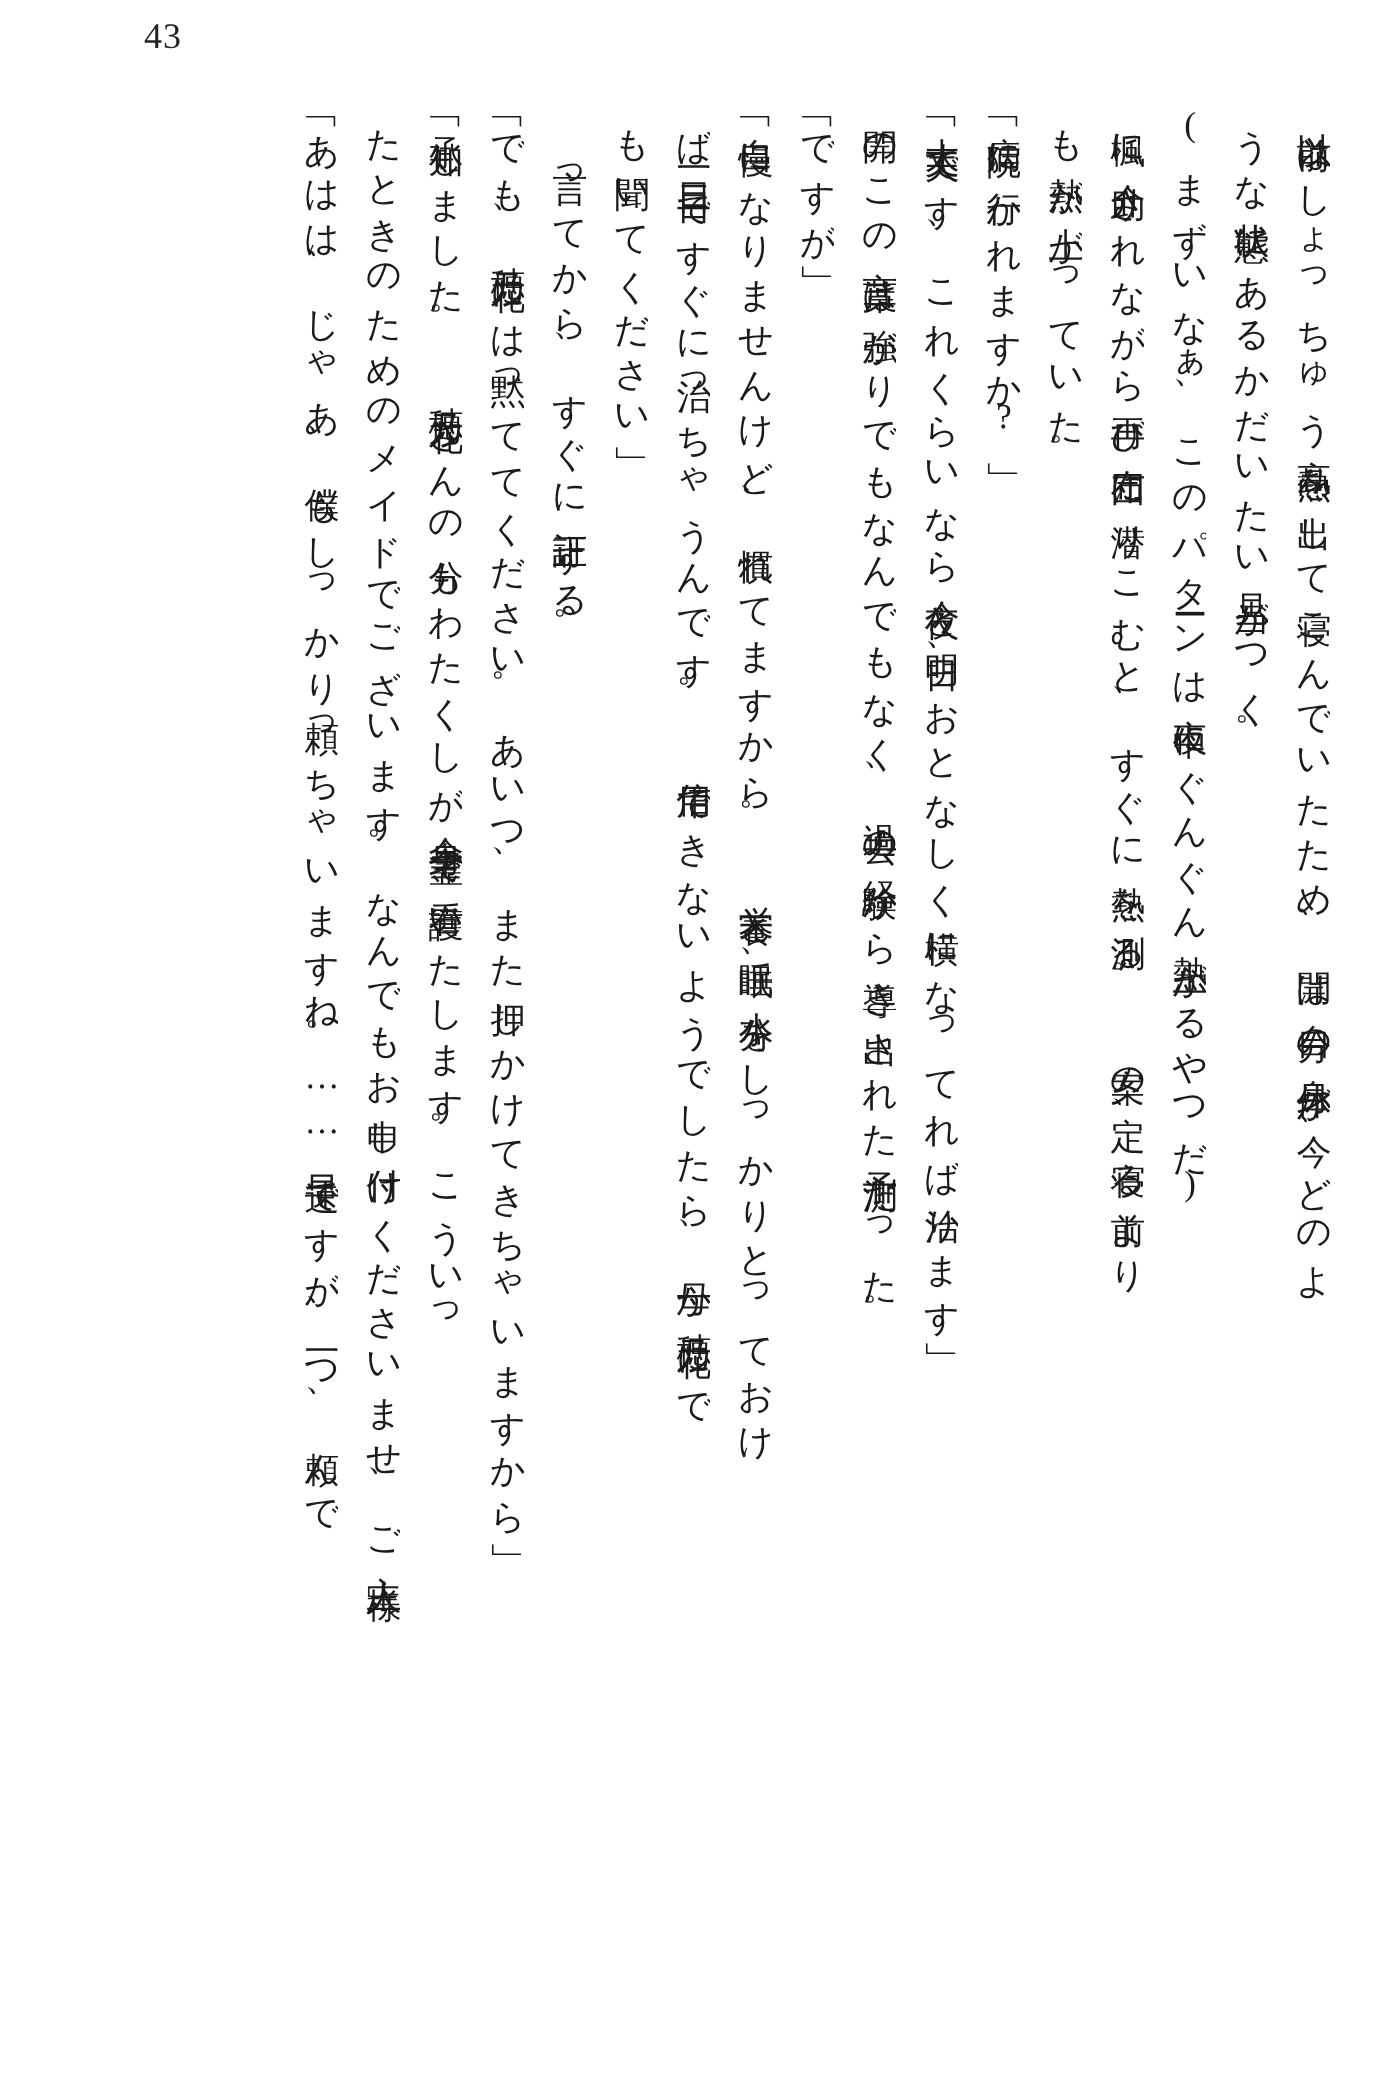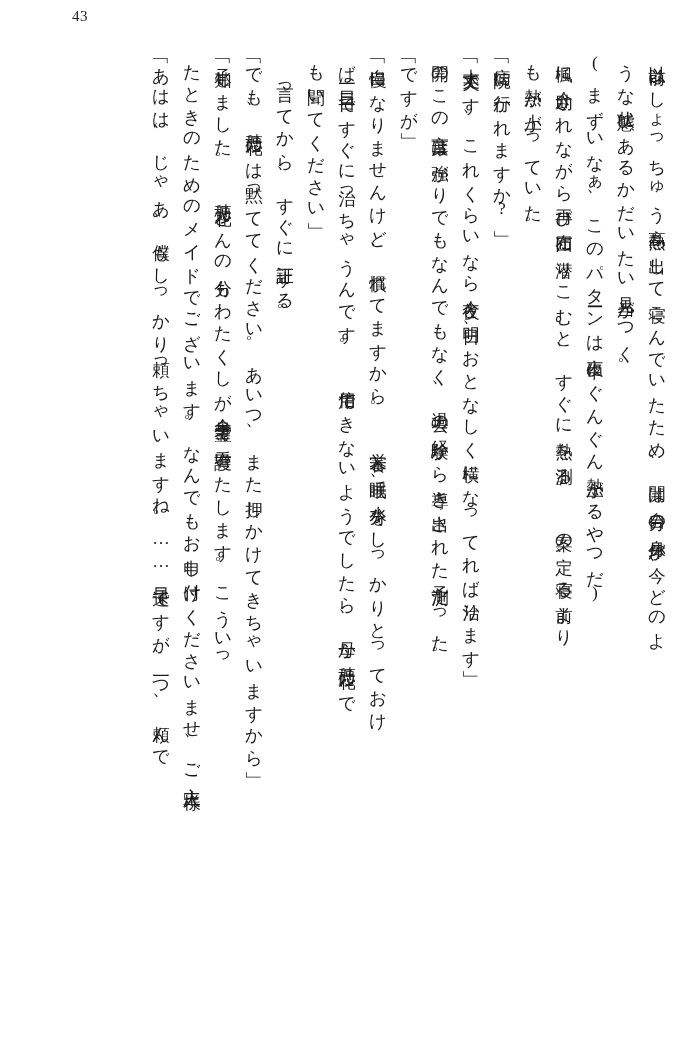--- a/index.html
+++ b/index.html
@@ -19,21 +19,21 @@
     position: relative;
     width: 693px;
     height: 1050px;
     box-sizing: border-box;
     background: #fff;
   }
   .page-number {
     position: absolute;
     top: 8px;
     left: 72px;
-    font-size: 15px;
+    font-size: 18px;
     font-family: "Liberation Serif", serif;
     color: #222;
     letter-spacing: 0.5px;
   }
   .text-body {
     position: absolute;
     top: 52px;
     left: 30px;
     right: 28px;
     bottom: 40px;

